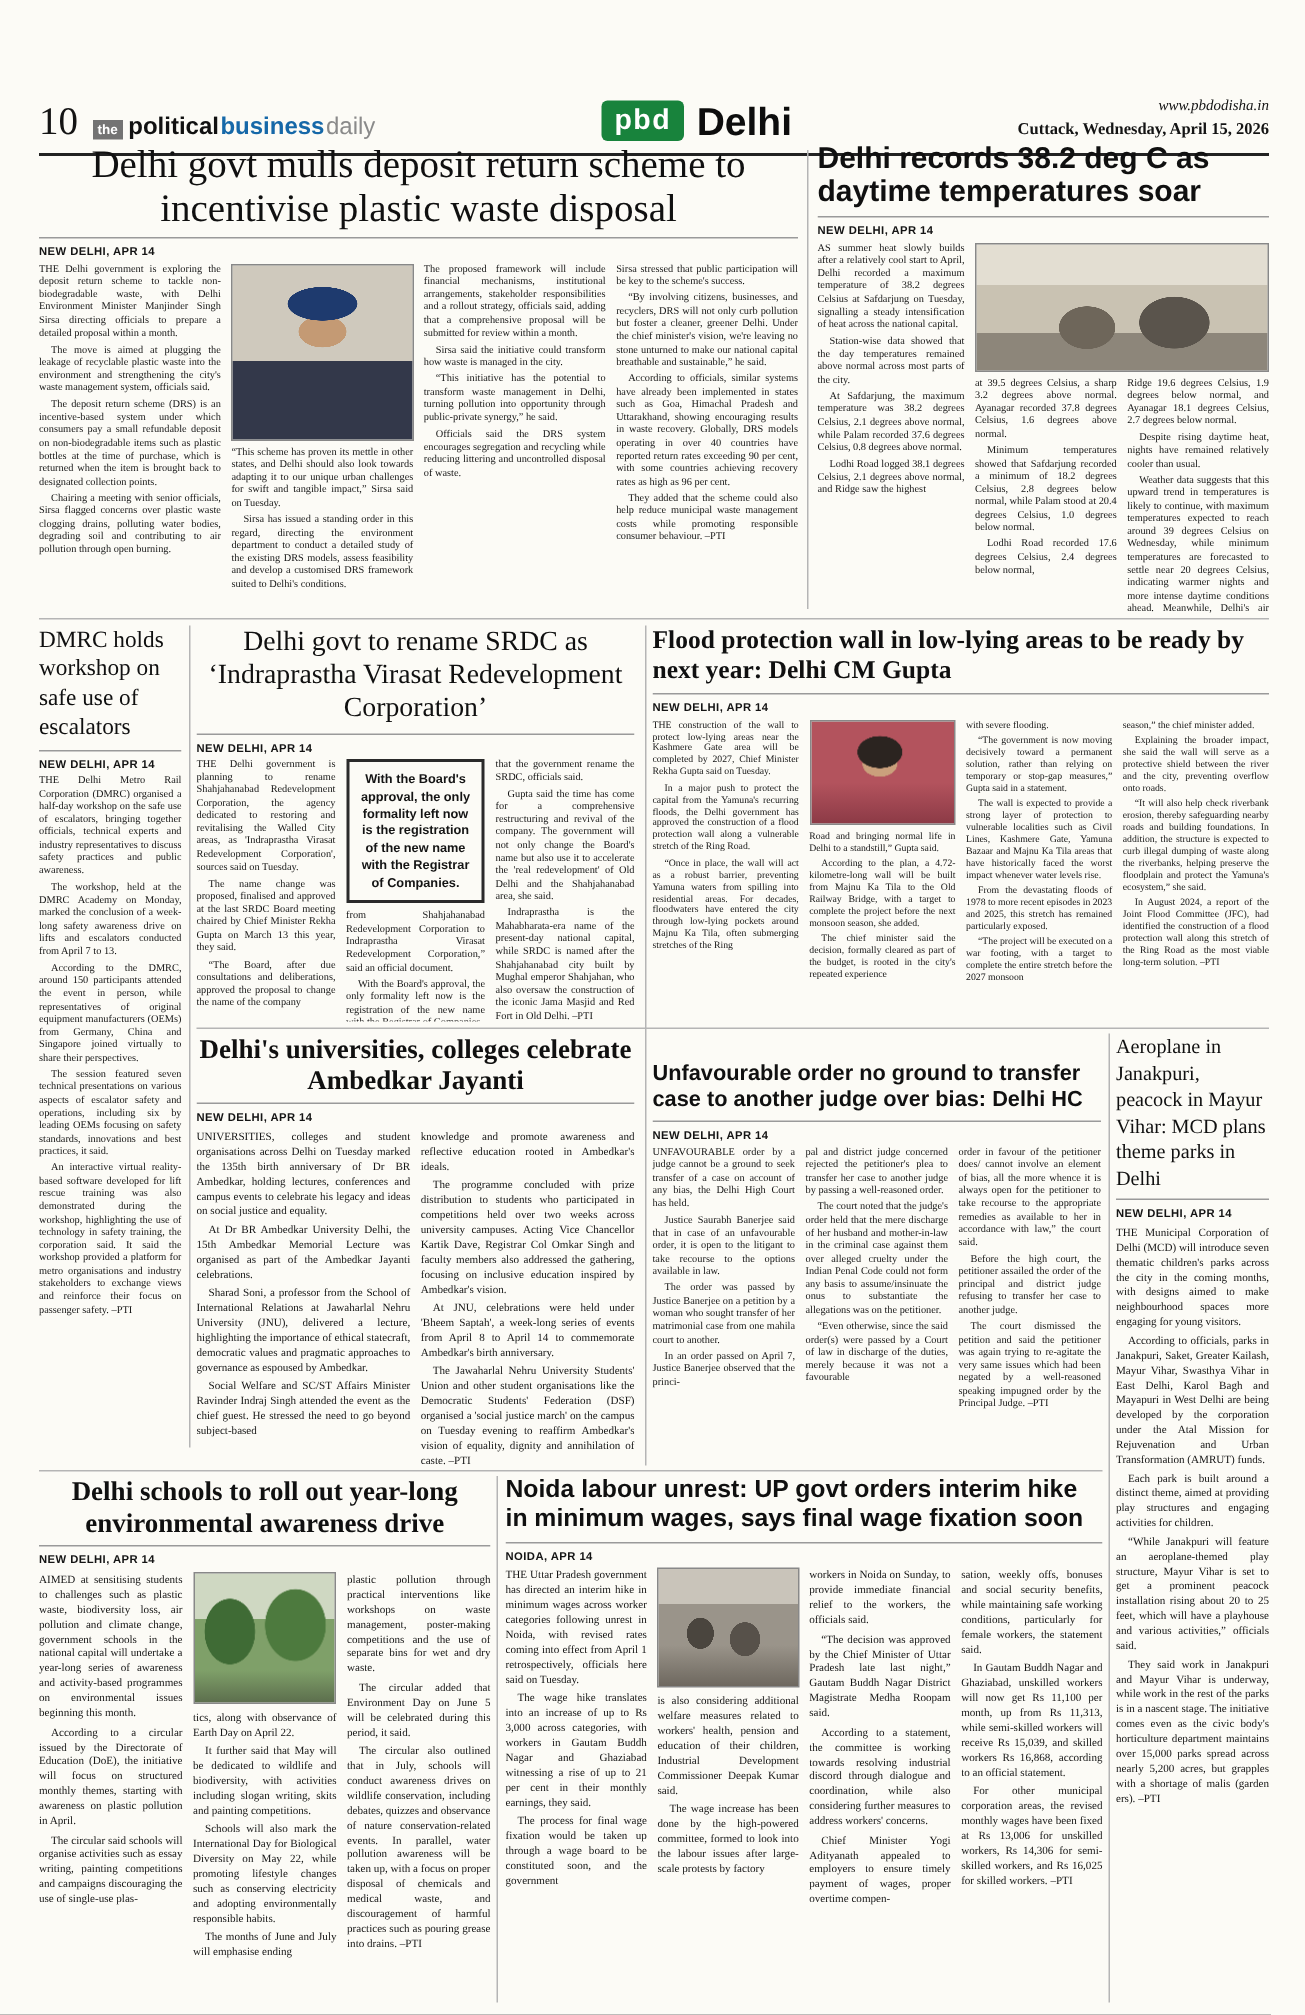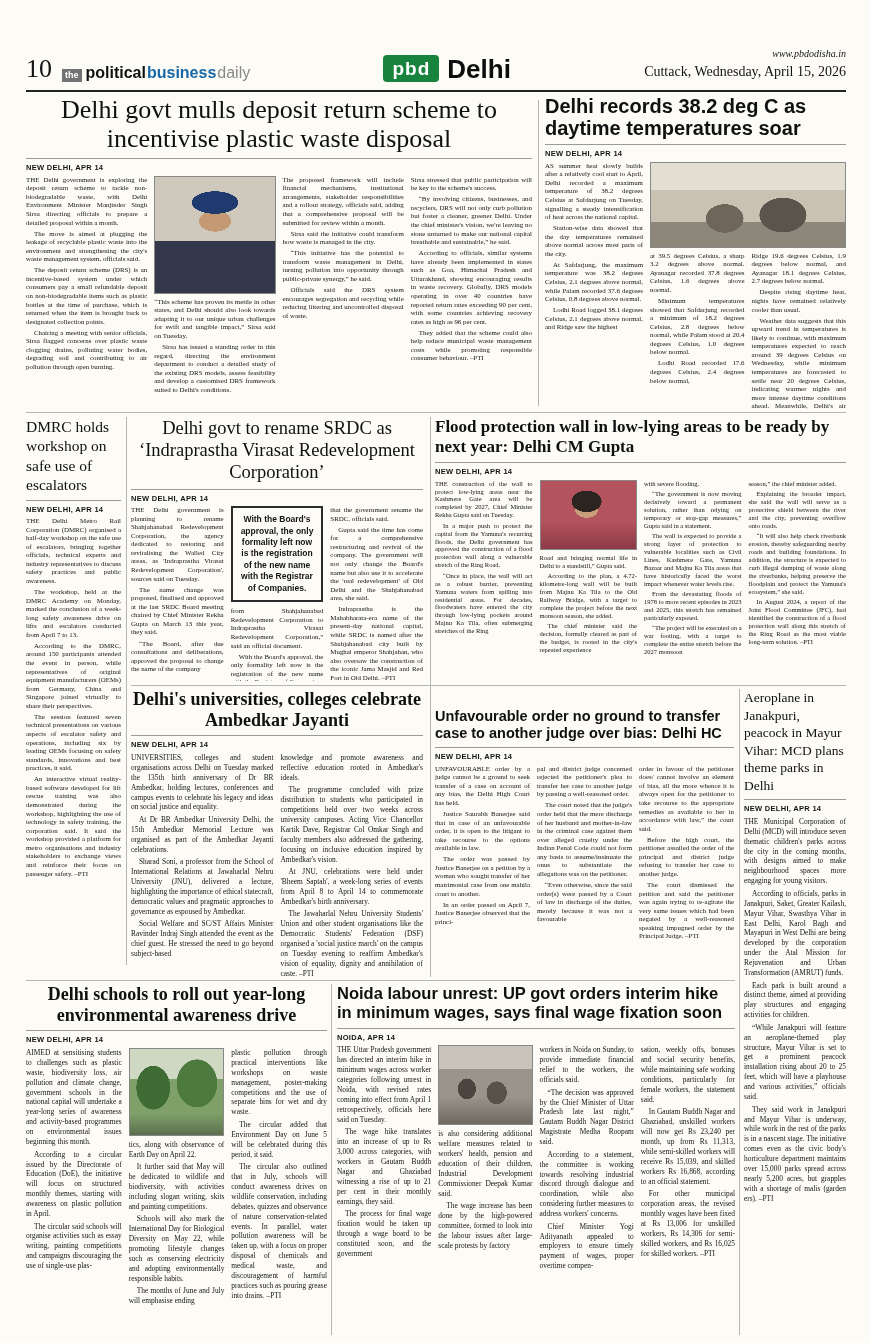--- a/index.html
+++ b/index.html
@@ -1,37 +1,37 @@
 <!DOCTYPE html>
 <html><head>
 <meta charset="utf-8">
 <style>
   * { box-sizing: border-box; }
   html, body { margin:0; padding:0; background:#8b8b8b; }
   .page { position:relative; width:870px; height:1343px; margin:0 auto; background:#fcfbf6;
           color:#141414; font-family:"Liberation Serif","DejaVu Serif",serif; overflow:hidden; }
 
   
-  .header { position:absolute; left:26px; right:24px; top:0; height:92px; display:flex;
+  .header { position:absolute; left:26px; right:24px; top:0; height:104px; display:flex;
             justify-content:space-between; align-items:flex-end; padding-bottom:8px;
             border-bottom:2px solid #222; }
   .h-left { display:flex; align-items:flex-end; gap:10px; }
   .page-no { font:400 26px/1 "Liberation Serif",serif; }
   .masthead { display:flex; align-items:baseline; gap:1px; font-family:"Liberation Sans",sans-serif; }
   .m-the { background:#737373; color:#fff; font:700 9px/1 "Liberation Sans",sans-serif; padding:2px 3px; margin-right:3px; }
   .m-pol { font-weight:700; font-size:16px; color:#111; }
   .m-bus { font-weight:700; font-size:16px; color:#1668a8; }
   .m-dai { font-size:16px; color:#8a8a8a; }
   .h-center { display:flex; align-items:center; gap:8px;margin-top:24px; }
   .badge { background:#18833c; color:#fff; font:700 19px/1 "Liberation Sans",sans-serif;
            padding:4px 9px; border-radius:4px; letter-spacing:1px; }
   .edition { font:700 26px/1 "Liberation Sans",sans-serif; color:#0d0d0d; }
   .h-right { text-align:right; }
   .site { font-style:italic; font-size:10px; line-height:1.5;text-align:right; }
-  .date { font-weight:400; font-size:14px; line-height:1.5; }
+  .date { font-weight:700; font-size:11px; line-height:1.5; }
 
   
   .article { position:absolute; overflow:hidden; }
   .hl { margin:0; padding:0 0 5px; border-bottom:1px solid #9a9a9a; color:#101010; }
   .byline { font:700 7.5px/1 "Liberation Sans",sans-serif; letter-spacing:.3px; margin:5px 0 4px; }
   .cols { display:flex; gap:7px; }
   .col { flex:1 1 0; min-width:0; }
   .col2x { flex:2 1 0; min-width:0; }
   .article p { margin:0 0 2.5px; text-indent:8px; text-align:justify;
                font-size:6.9px; line-height:1.24; }
@@ -358,19 +358,19 @@
           </div>
       </div>
       <div class="col">
           <p>workers in Noida on Sunday, to provide immediate financial relief to the workers, the officials said.</p>
           <p>“The decision was approved by the Chief Minister of Uttar Pradesh late last night,” Gautam Buddh Nagar District Magistrate Medha Roopam said.</p>
           <p>According to a statement, the committee is working towards resolving industrial discord through dialogue and coordination, while also considering further measures to address workers' concerns.</p>
           <p>Chief Minister Yogi Adityanath appealed to employers to ensure timely payment of wages, proper overtime compen-</p>
         </div>
       <div class="col">
           <p>sation, weekly offs, bonuses and social security benefits, while maintaining safe working conditions, particularly for female workers, the statement said.</p>
-          <p>In Gautam Buddh Nagar and Ghaziabad, unskilled workers will now get Rs 23,240 per month, up from Rs 11,313, while semi-skilled workers will receive Rs 15,039, and skilled workers Rs 16,868, according to an official statement.</p>
+          <p>In Gautam Buddh Nagar and Ghaziabad, unskilled workers will now get Rs 11,100 per month, up from Rs 11,313, while semi-skilled workers will receive Rs 15,039, and skilled workers Rs 16,868, according to an official statement.</p>
           <p>For other municipal corporation areas, the revised monthly wages have been fixed at Rs 13,006 for unskilled workers, Rs 14,306 for semi-skilled workers, and Rs 16,025 for skilled workers. –PTI</p>
         </div>
     </div>
   </article>
 
 </div>
 
 </body></html>

